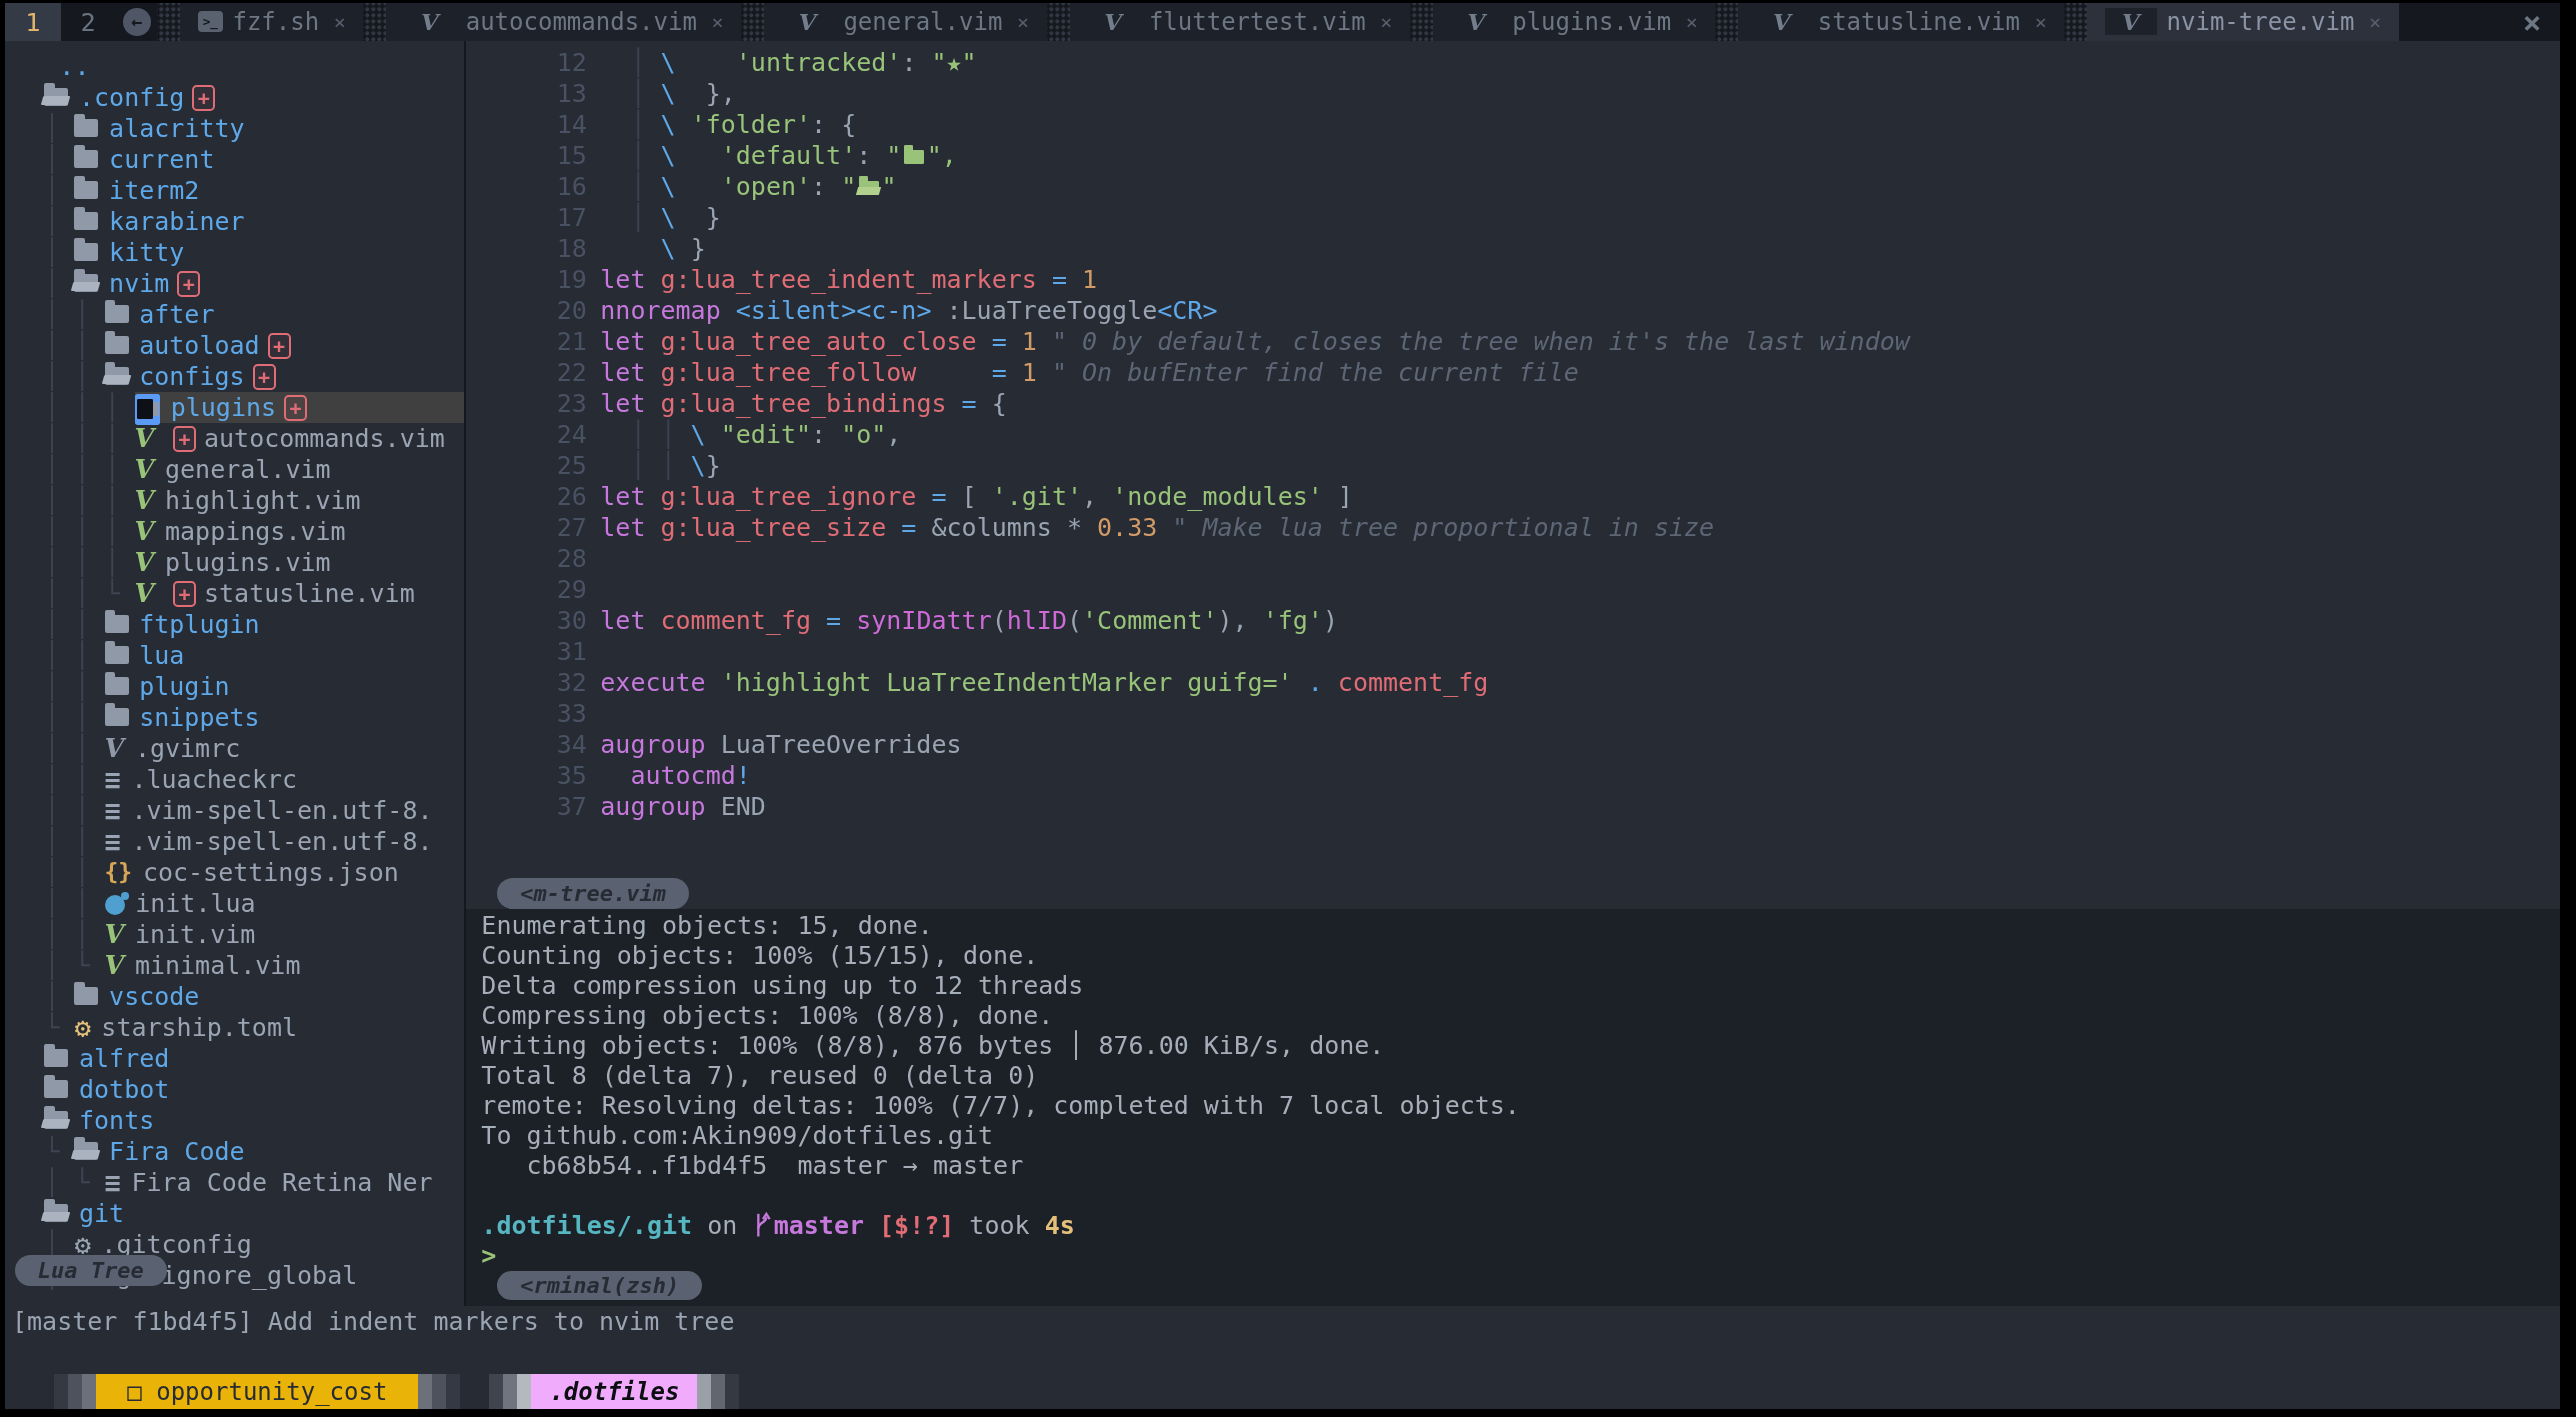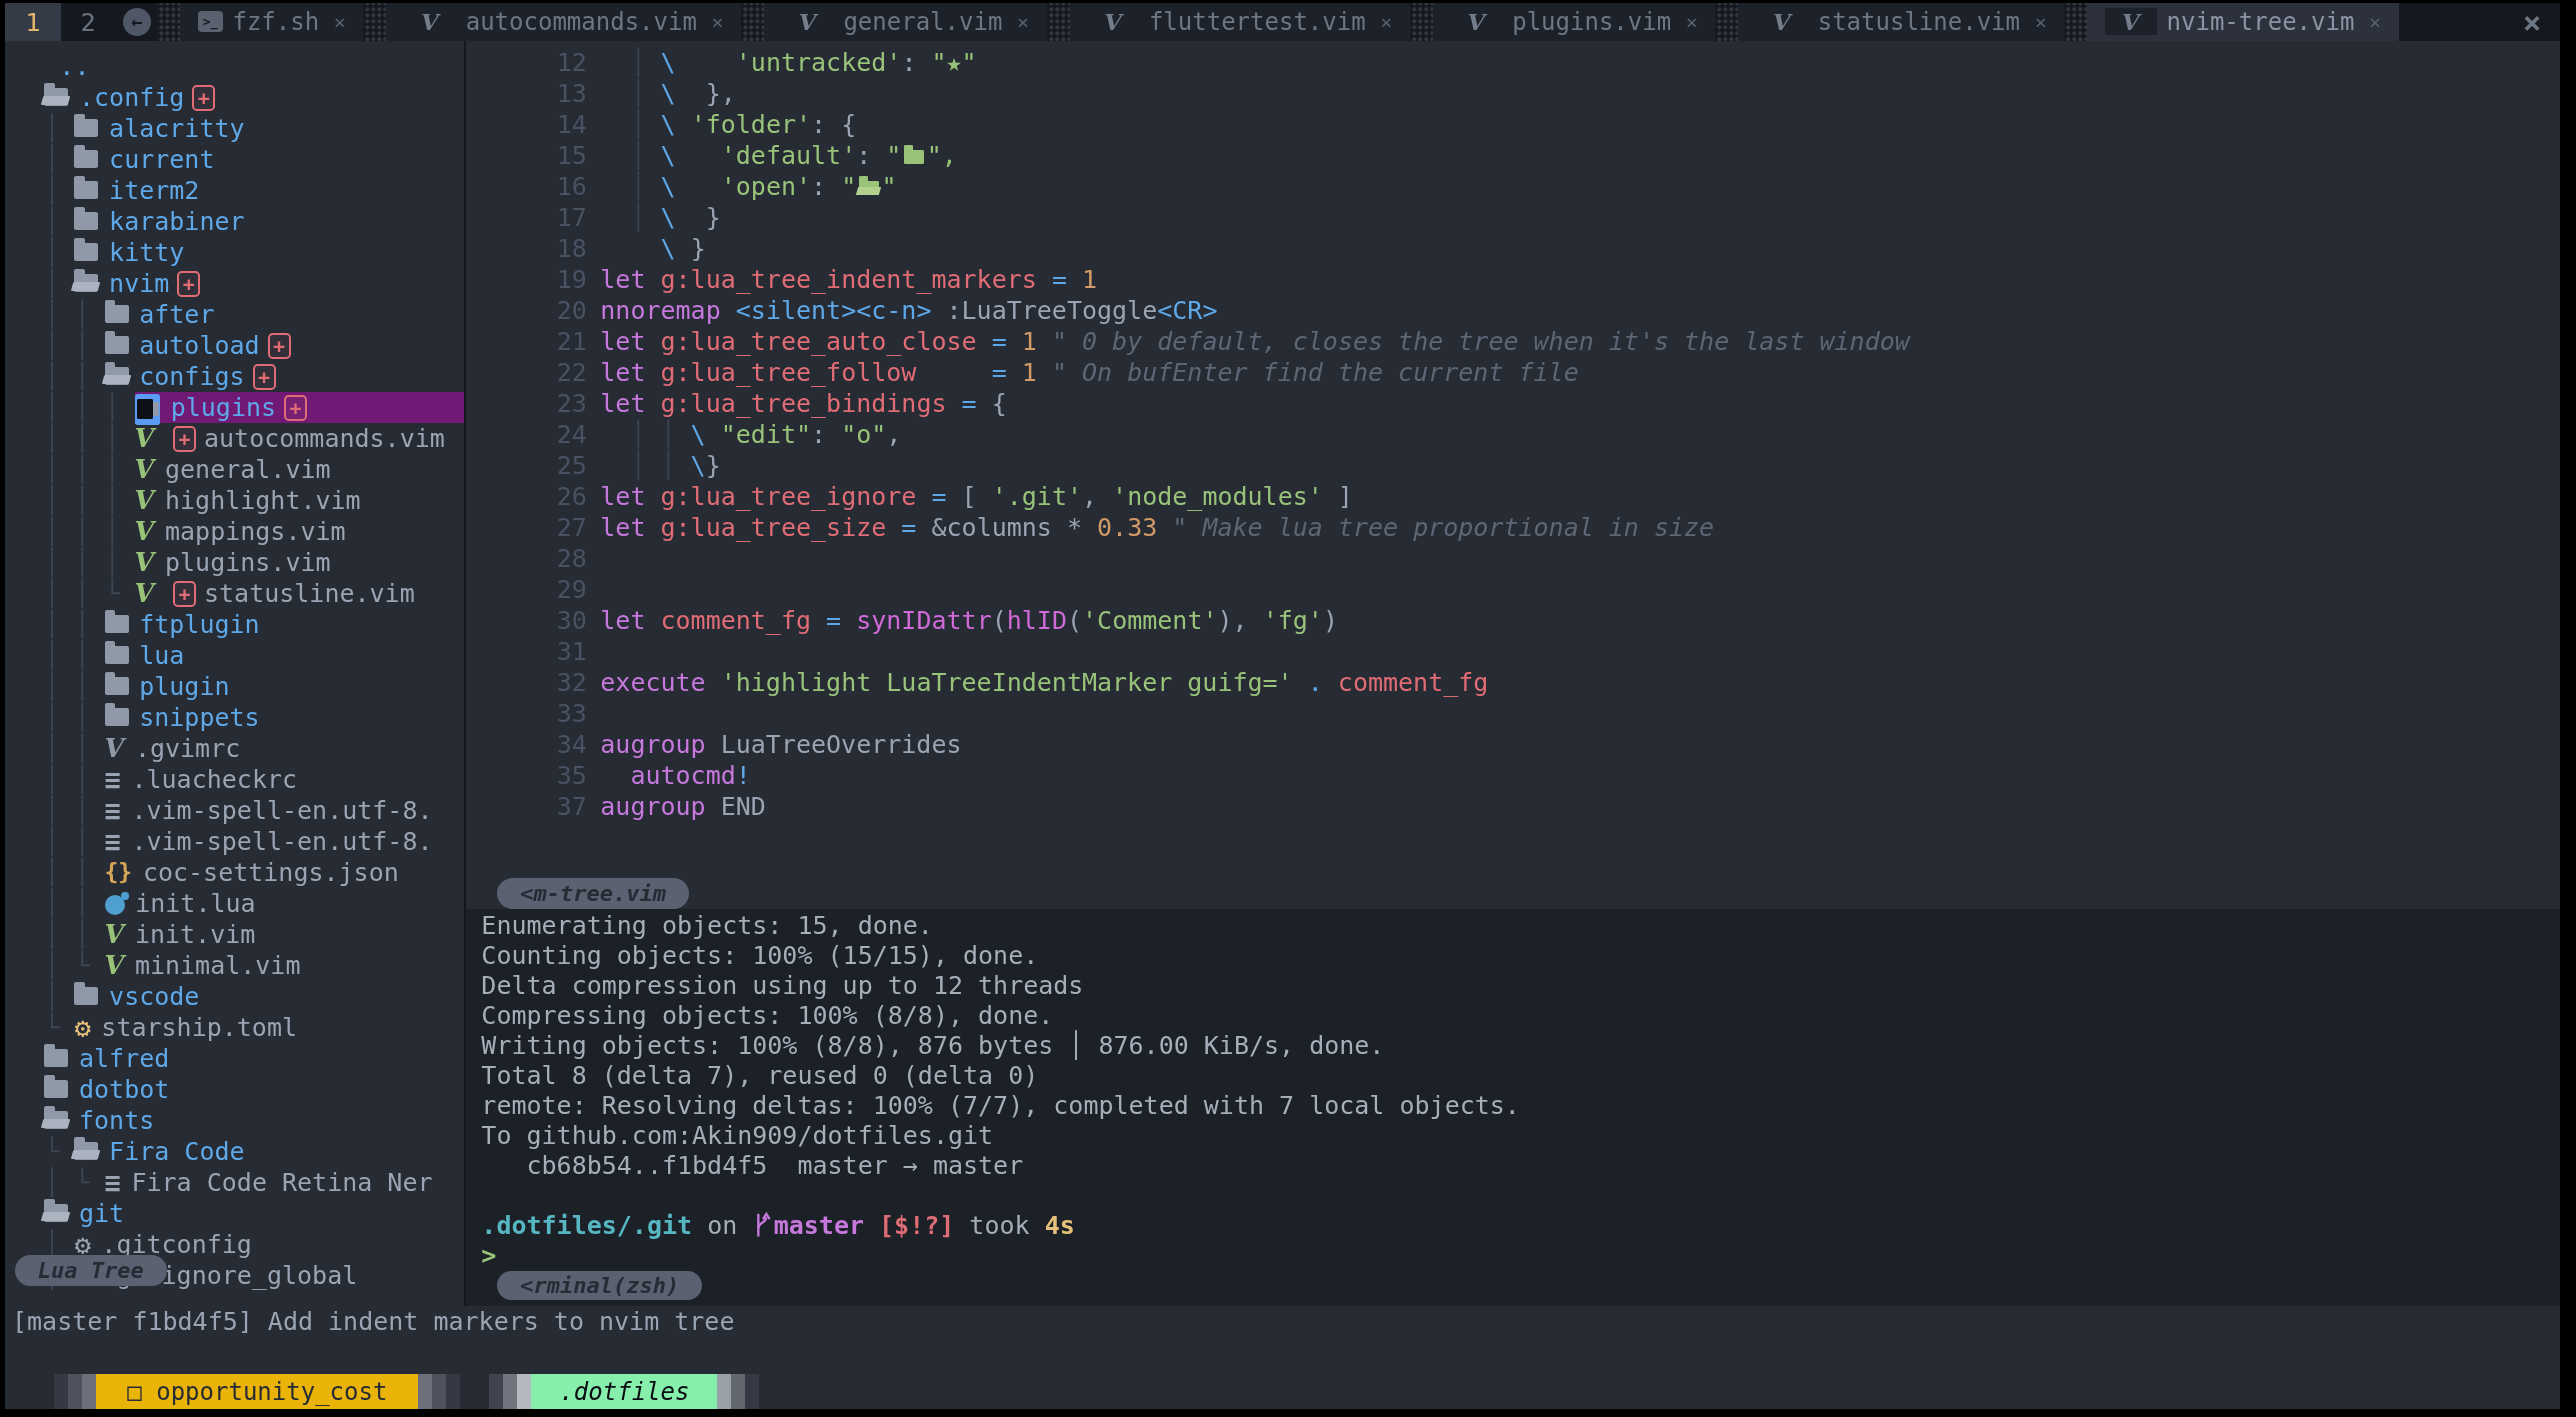--- a/index.html
+++ b/index.html
@@ -23,21 +23,21 @@
   .spacer{flex:1}
   .closeall{align-self:center;color:#6d7683;font-size:31px;font-weight:bold;margin-right:18.7px}
 
   
   .main{flex:1;display:flex;min-height:0}
   .tree{width:461px;flex:0 0 auto;position:relative;overflow:hidden;padding:10.7px 0 0 39px;
     border-right:2px solid #14171d}
   .trow{height:31px;line-height:31px;white-space:pre;font-size:25px;display:flex;align-items:center}
   .tpfx{color:#3d4452;white-space:pre}
   .tbody{display:flex;align-items:center;white-space:pre;padding-right:9.4px}
-  .trow.sel .tbody{background:#701a75;flex:1}
+  .trow.sel .tbody{background:#404040;flex:1}
   .lbl-blue{color:#5fa8e8}
   .lbl-gray{color:#9aa4b2}
 
   .ticon{display:inline-block;vertical-align:middle;margin-right:10.7px;flex:0 0 auto}
   .ic-folder,.ic-folder-open{width:24px;height:17.4px;background:#8f99a8;border-radius:2px;position:relative;top:-0.7px}
   .ic-folder::before,.ic-folder-open::before{content:"";position:absolute;top:-5.3px;left:0;
     width:10.7px;height:6.7px;background:#8f99a8;border-radius:2px 2px 0 0}
   .ic-folder-open::after{content:"";position:absolute;left:-2px;bottom:0;width:27px;height:9.4px;
     background:#aab3bf;transform:skewX(-16deg);border-radius:1.3px}
   .ic-vim{font-weight:bold;font-style:italic;font-size:25.4px;font-family:"DejaVu Serif","DejaVu Sans",serif}
@@ -89,22 +89,22 @@
   .term .pill{margin-top:auto;margin-left:31px;align-self:flex-start;line-height:29px;border-radius:16px;margin-bottom:9px}
 
   
   .msgline{height:31px;line-height:31px;font-size:25px;color:#9aa4b2;padding-left:6.7px;
     white-space:pre;flex:0 0 auto}
   .statusfill{height:37px;flex:0 0 auto}
   .statusbar{height:35px;flex:0 0 auto;display:flex;align-items:stretch;padding-left:49px;font-size:24px}
   .seg{display:flex;align-items:stretch}
   .fade{width:14px}
   .seg1-body{background:#eab308;color:#272b33;padding:0 31px;display:flex;align-items:center;white-space:pre}
-  .seg2-body{background:#86efac;color:#0c0e12;padding:0 28px;display:flex;align-items:center;
-    font-weight:normal;font-style:italic;white-space:pre}
+  .seg2-body{background:#f0abfc;color:#0c0e12;padding:0 18px;display:flex;align-items:center;
+    font-weight:bold;font-style:italic;white-space:pre}
   .gap40{width:29px}
 </style>
 </head>
 <body>
 
 <div class="win">
 
   <div class="tabbar">
       <span class="wincell active">1</span>
       <span class="wincell">2</span>

